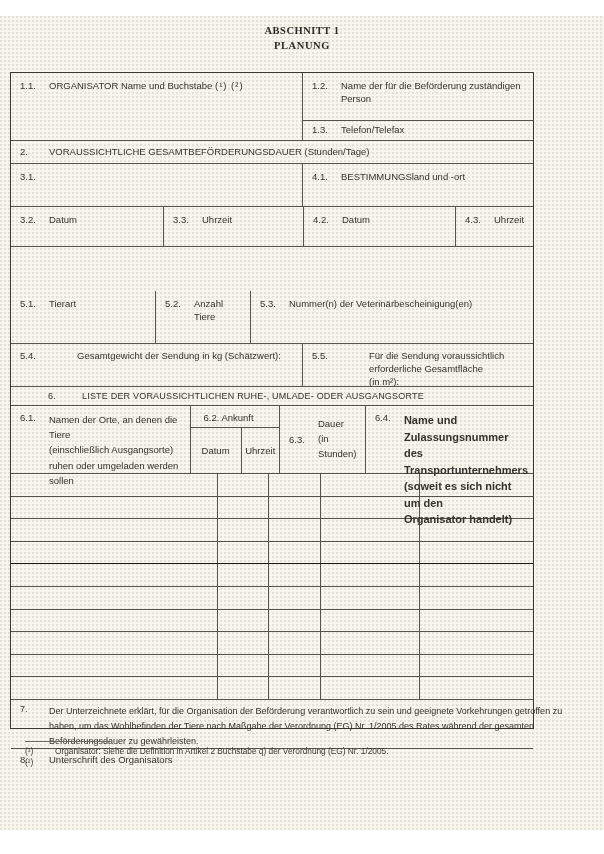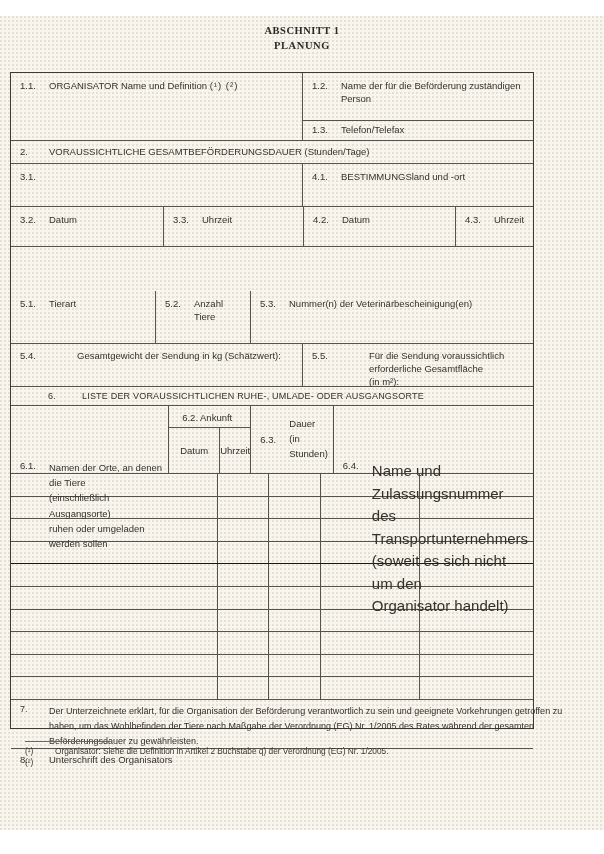--- a/index.html
+++ b/index.html
@@ -62,24 +62,24 @@
   .row6t .num{min-width:0;margin-right:24px;}
 
   .h62{display:flex;flex-direction:column;}
   .h62-top{height:22px;box-sizing:border-box;border-bottom:1px solid #56534b;display:flex;padding:6px 2px 0 13px;}
   .h62-top .num{min-width:0;}
   .h62-bot{flex:1;display:flex;}
   .h62-bot .scell{box-sizing:border-box;display:flex;align-items:center;justify-content:center;}
   .scell-datum{width:51px;border-right:1px solid #56534b;}
   .scell-uhrzeit{flex:1;}
   .hlines{line-height:1.6;}
-  .h64lines{line-height:1.5;font-size:15px;}
+  .h64lines{line-height:1.5;font-size:11px;font-weight:bold;}
   .h63 .cl{align-items:center;height:100%;padding-top:0;}
   .h63 .lbl{line-height:1.55;}
-  .row6h .cl.topcl{padding-top:6px;margin-top:48px;}
+  .row6h .cl.topcl{padding-top:6px;}
 
   .erow{flex:1;display:flex;box-sizing:border-box;border-bottom:1px solid #56534b;}
   .erow.thick{border-bottom:1.5px solid #1a1812;}
   .erow:last-child{border-bottom:1px solid #56534b;margin-bottom:-1px;}
   .ecell{box-sizing:border-box;height:100%;}
 
   .row7 .cl{padding-top:5px;font-size:9px;}
   .row7 .lbl div{white-space:nowrap;line-height:15px;}
   .row8 .cl{padding-top:5px;}
 
@@ -99,21 +99,21 @@
     <div class="t1">ABSCHNITT 1</div>
     <div class="t2">PLANUNG</div>
   </div>
 
   <div class="tbl">
 
     <div class="row rowA">
       <div class="cell w-half br">
         <div class="cl">
           <span class="num">1.1.</span>
-          <span class="lbl"><span>ORGANISATOR Name und Definition</span> <span class="sup">(¹) (²)</span></span>
+          <span class="lbl"><span>ORGANISATOR Name und Buchstabe</span> <span class="sup">(¹) (²)</span></span>
         </div>
       </div>
       <div class="stack">
         <div class="cell sub12">
           <div class="cl">
             <span class="num">1.2.</span>
             <span class="lbl">Name der für die Beförderung zuständigen Person</span>
           </div>
         </div>
         <div class="cell sub13">

